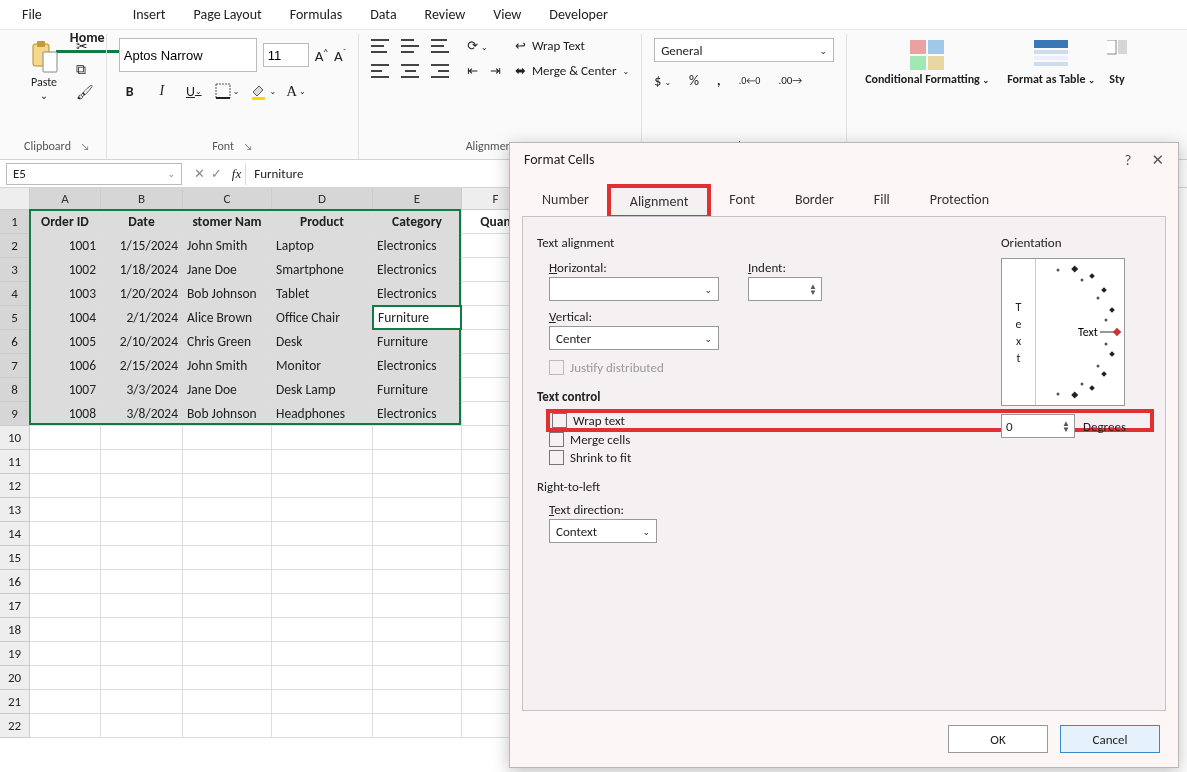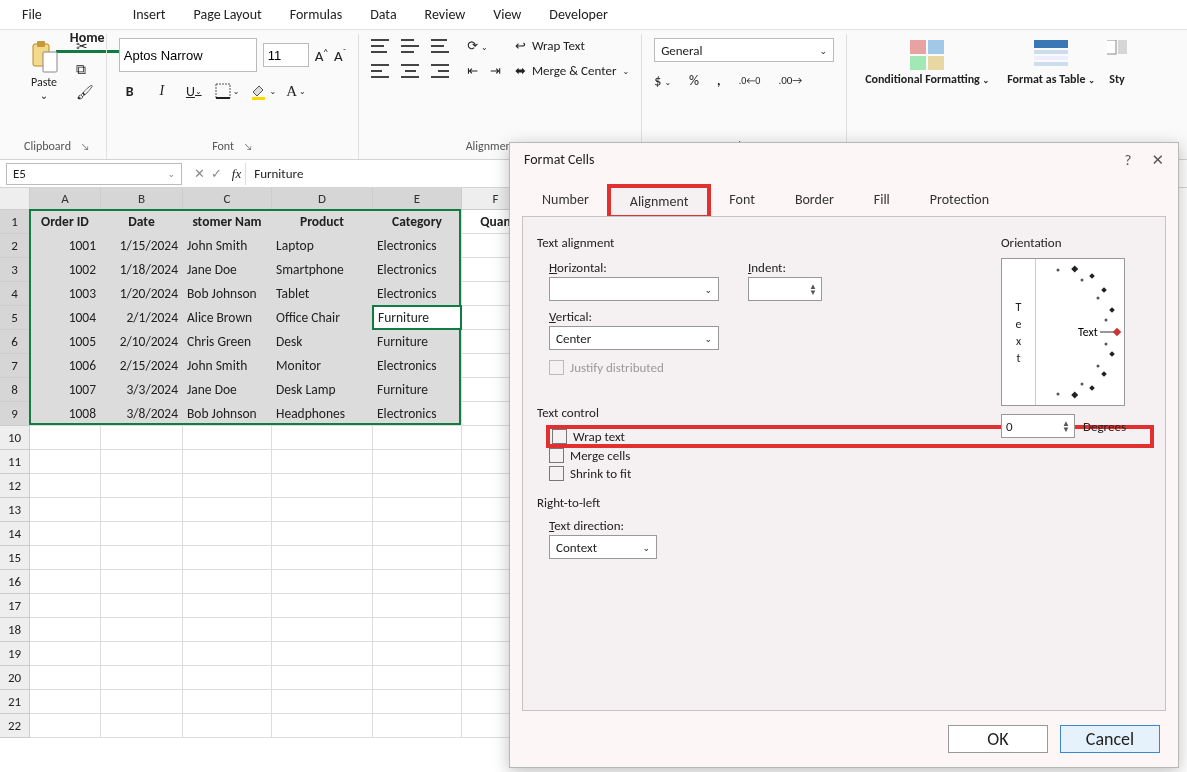--- a/index.html
+++ b/index.html
@@ -92,21 +92,21 @@
   .cbox { display:flex; align-items:center; gap:6px; font-size:13px; margin:3px 0; cursor:pointer;}
   .cbox .box { width:15px; height:15px; border:1px solid #777; display:inline-block;}
   .cbox.disabled { color:#9a9a9a;} .cbox.disabled .box{border-color:#bbb;}
   .cbox.highlighted { outline:4px solid #e03030; padding:1px 3px; outline-offset:-1px;}
   
   .right-col { position:absolute; right:14px; top:12px; width:150px;}
   .orient-box { border:1px solid #999; background:#fff; width:124px; height:148px; display:flex; margin-top:6px;}
   .orient-left { width:34px; border-right:1px solid #ccc; display:flex; flex-direction:column; align-items:center; justify-content:center; font-size:12px; gap:3px;}
   .orient-right { flex:1; position:relative;}
   .dialog-footer { display:flex; justify-content:flex-end; gap:12px; padding:14px 18px; background:#fdf6f7;}
-  .dlg-btn { width:100px; height:28px; border:1px solid #999; display:flex; align-items:center; justify-content:center; font-size:18px; cursor:pointer; background:#fff;}
+  .dlg-btn { width:100px; height:28px; border:1px solid #999; display:flex; align-items:center; justify-content:center; font-size:13px; cursor:pointer; background:#fff;}
   .dlg-btn.primary { background:#e5f1fb; border-color:#3a87c9;}
 
   svg { display:block; }
 </style>
 </head>
 <body>
 
 <div class="menubar">
   <div class="menu-item">File</div>
   <div class="menu-item active">Home</div>
@@ -583,21 +583,21 @@
             <span>Center</span>
             <span style="font-size:9px;">⌄</span>
           </div>
       </div>
       <div class="cbox disabled" style="margin-top:10px;">
           <span class="box"></span>
           <span>Justify distributed</span>
         </div>
     </div>
 
-    <div class="dgroup-lbl" style="margin-top:30px;">Text control</div>
+    <div class="dgroup-lbl" style="margin-top:14px;font-weight:bold;">Text control</div>
     <div style="margin-left:12px;">
       <div class="cbox highlighted">
           <span class="box"></span>
           <span><span class="ul">W</span>rap text</span>
         </div>
       <div class="cbox">
           <span class="box"></span>
           <span><span class="ul">M</span>erge cells</span>
         </div>
       <div class="cbox">

